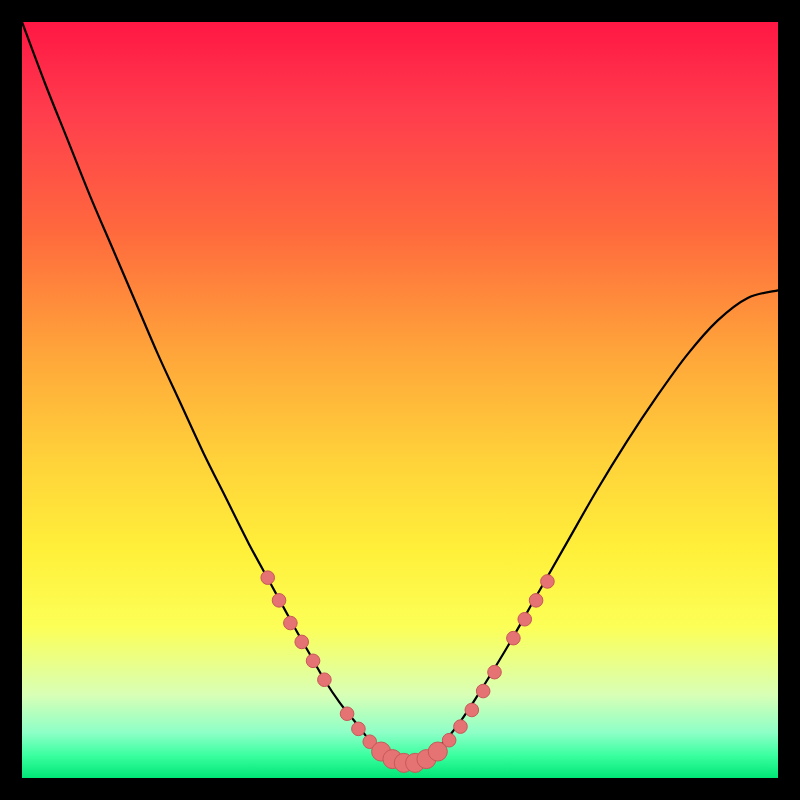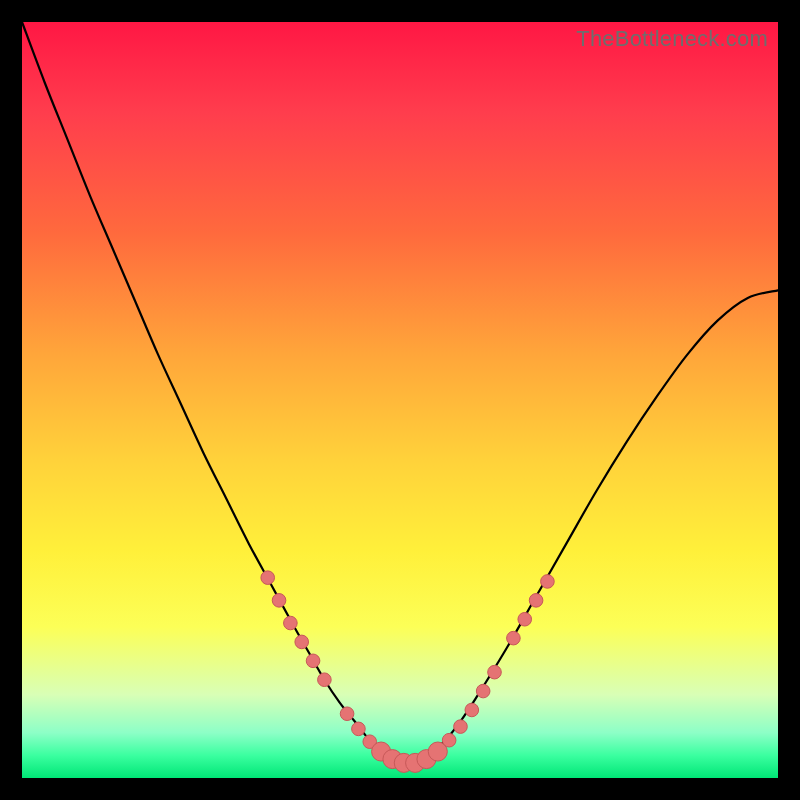--- a/index.html
+++ b/index.html
@@ -55,21 +55,20 @@
     width: 756px;
     height: 756px;
     overflow: visible;
   }
 </style>
 </head>
 <body>
 
 <div class="stage">
   <div class="plot">
-    <div class="watermark">TheBottleneck.com</div>
     <svg class="curve" viewBox="0 0 756 756" preserveAspectRatio="none">
       <g id="curve-group">
           <path d="M 0.00 0.00 C 3.78 10.08, 15.12 40.95, 22.68 60.48 C 30.24 80.01, 37.80 98.28, 45.36 117.18 C 52.92 136.08, 60.48 155.61, 68.04 173.88 C 75.60 192.15, 83.16 209.16, 90.72 226.80 C 98.28 244.44, 105.84 262.08, 113.40 279.72 C 120.96 297.36, 128.52 315.63, 136.08 332.64 C 143.64 349.65, 151.20 365.40, 158.76 381.78 C 166.32 398.16, 173.88 415.17, 181.44 430.92 C 189.00 446.67, 196.56 461.16, 204.12 476.28 C 211.68 491.40, 219.24 507.15, 226.80 521.64 C 234.36 536.13, 241.92 549.36, 249.48 563.22 C 257.04 577.08, 265.86 593.46, 272.16 604.80 C 278.46 616.14, 282.24 622.44, 287.28 631.26 C 292.32 640.08, 297.36 649.53, 302.40 657.72 C 307.44 665.91, 312.48 673.47, 317.52 680.40 C 322.56 687.33, 327.60 693.00, 332.64 699.30 C 337.68 705.60, 342.72 712.78, 347.76 718.20 C 352.80 723.62, 357.84 728.03, 362.88 731.81 C 367.92 735.59, 372.96 739.37, 378.00 740.88 C 383.04 742.39, 388.08 742.39, 393.12 740.88 C 398.16 739.37, 403.20 735.59, 408.24 731.81 C 413.28 728.03, 418.32 723.62, 423.36 718.20 C 428.40 712.78, 433.44 706.23, 438.48 699.30 C 443.52 692.37, 446.04 688.59, 453.60 676.62 C 461.16 664.65, 473.76 644.49, 483.84 627.48 C 493.92 610.47, 504.00 592.20, 514.08 574.56 C 524.16 556.92, 534.24 539.28, 544.32 521.64 C 554.40 504.00, 564.48 485.73, 574.56 468.72 C 584.64 451.71, 594.72 435.33, 604.80 419.58 C 614.88 403.83, 624.96 388.71, 635.04 374.22 C 645.12 359.73, 655.20 345.24, 665.28 332.64 C 675.36 320.04, 685.44 308.07, 695.52 298.62 C 705.60 289.17, 715.68 280.98, 725.76 275.94 C 735.84 270.90, 750.96 269.64, 756.00 268.38" fill="none" stroke="#000000" stroke-width="2.2" stroke-linecap="round"></path>
         </g>
       <g id="marker-group">
           <circle cx="245.70" cy="555.66" r="6.80" fill="#e57373" stroke="#c75858" stroke-width="1"></circle>
           <circle cx="257.04" cy="578.34" r="6.80" fill="#e57373" stroke="#c75858" stroke-width="1"></circle>
           <circle cx="268.38" cy="601.02" r="6.80" fill="#e57373" stroke="#c75858" stroke-width="1"></circle>
           <circle cx="279.72" cy="619.92" r="6.80" fill="#e57373" stroke="#c75858" stroke-width="1"></circle>
           <circle cx="291.06" cy="638.82" r="6.80" fill="#e57373" stroke="#c75858" stroke-width="1"></circle>

